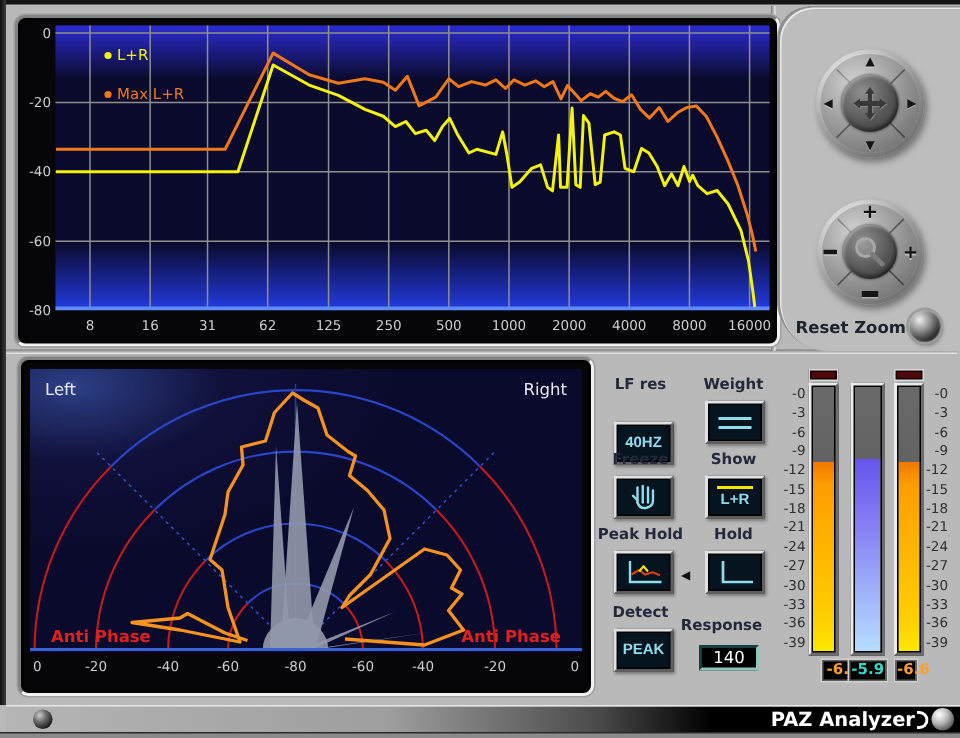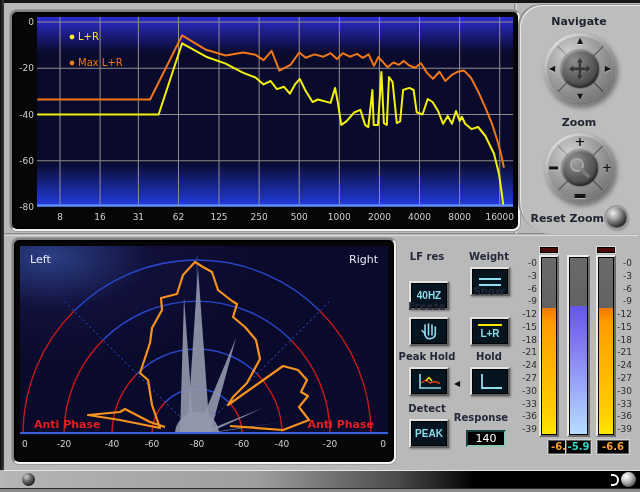--- a/index.html
+++ b/index.html
@@ -158,39 +158,37 @@
         <polyline points="21.3,85.5 134.1,85.5 166.1,21.4 190.1,35.8 209.6,41.5 227.3,38.5 239.5,40.8 247.6,46.2 255.6,36.9 263.4,56.6 274.5,50.8 283.2,38.5 289.8,43.8 298.4,40.4 307.5,42.7 314.6,39.2 321.0,45.0 326.7,39.2 333.9,42.7 341.1,39.9 346.8,43.8 352.6,40.4 358.0,51.9 362.3,43.1 366.3,47.3 371.5,53.1 377.5,48.5 382.9,50.8 387.8,46.9 393.3,51.5 399.0,53.8 405.0,49.2 411.0,58.9 417.0,64.7 423.5,57.7 429.3,67.0 435.5,61.2 441.8,57.7 448.1,56.6 454.8,63.5 462.1,77.4 469.4,93.6 476.0,109.8 481.9,128.3 485.5,142.1 487.9,153.7" fill="none" stroke="#f07818" stroke-width="2" stroke-linejoin="round"></polyline>
         <polyline points="21.3,100.5 142.6,100.5 166.1,29.3 190.1,42.7 209.6,49.6 227.3,58.9 239.5,63.5 247.6,70.4 254.6,67.0 260.9,75.1 268.1,72.8 273.8,79.7 279.0,70.4 283.8,64.9 289.3,76.2 296.6,88.0 301.9,85.5 314.6,88.9 319.1,73.9 321.9,88.9 325.3,110.9 330.4,107.4 338.5,98.2 344.4,95.9 349.1,110.9 352.3,113.2 356.4,76.0 357.7,110.9 362.0,110.9 365.4,58.0 367.9,109.1 370.8,110.9 373.0,63.0 376.6,68.1 380.8,109.1 384.1,107.4 387.1,76.0 393.4,73.9 397.6,76.0 400.7,98.2 406.5,100.5 411.7,85.0 416.6,88.0 422.1,97.0 427.1,109.8 431.7,101.9 436.0,109.8 440.0,97.0 443.7,107.0 445.8,102.8 449.2,109.8 455.4,115.1 462.1,113.0 469.4,122.0 478.0,139.8 483.0,159.9 485.9,180.1 487.2,190.7" fill="none" stroke="#f2f20a" stroke-width="2" stroke-linejoin="round"></polyline>
         <circle cx="56" cy="23" r="2.4" fill="#f2f20a"></circle>
         <text x="62" y="26" font-size="10" fill="#f2f20a">L+R</text>
         <circle cx="56" cy="49" r="2.4" fill="#f07818"></circle>
         <text x="62" y="52" font-size="10" fill="#f07818">Max L+R</text>
       </svg>
     </div>
 
   <div class="side">
-    <div class="side-label" style="top:11px">Navigate</div>
     <div class="pad" style="left:26px;top:29px;width:72px;height:72px">
       <div class="pad-ring">
         <div class="sep a"></div>
         <div class="sep b"></div>
       </div>
       <span class="tri up">▲</span>
       <span class="tri down">▼</span>
       <span class="tri lft">◀</span>
       <span class="tri rgt">▶</span>
       <div class="pad-center">
         <svg width="24" height="24" viewBox="0 0 24 24">
           <path d="M12 1 L15.2 5.5 H13.4 V10.4 H18.5 V8.6 L23 12 L18.5 15.4 V13.6 H13.4 V18.5 H15.2 L12 23 L8.8 18.5 H10.6 V13.6 H5.5 V15.4 L1 12 L5.5 8.6 V10.4 H10.6 V5.5 H8.8 Z" transform="translate(.6,.6)" fill="rgba(255,255,255,.25)"></path>
           <path d="M12 1 L15.2 5.5 H13.4 V10.4 H18.5 V8.6 L23 12 L18.5 15.4 V13.6 H13.4 V18.5 H15.2 L12 23 L8.8 18.5 H10.6 V13.6 H5.5 V15.4 L1 12 L5.5 8.6 V10.4 H10.6 V5.5 H8.8 Z" fill="#383838"></path>
         </svg>
       </div>
     </div>
 
-    <div class="side-label" style="top:112px">Zoom</div>
     <div class="pad" style="left:27px;top:129px;width:70px;height:70px">
       <div class="pad-ring">
         <div class="sep a"></div>
         <div class="sep b"></div>
       </div>
       <span class="glyph top">+</span>
       <span class="glyph rgt">+</span>
       <span class="bar bottom"></span>
       <span class="bar lft"></span>
       <div class="pad-center">
@@ -276,21 +274,21 @@
           <path d="M7 4 V14"></path>
             <path d="M10.5 3 V14"></path>
             <path d="M14 4 V14"></path>
             <path d="M17.3 6 V13"></path>
           <path d="M7 14 Q8.5 18.5 13 17.5 Q17.3 16.5 17.3 13"></path>
           <path d="M4 9.5 L7 12.5"></path>
         </g>
       </svg>
     </button>
 
-    <div class="ctl-label" style="left:62px;top:46px">Show</div>
+    <div class="ctl-label" style="left:62px;top:61px">Show</div>
     <button class="btn" style="left:74px;top:77px">
       <span class="show-line"></span>
       <span>L+R</span>
     </button>
 
     <div class="ctl-label" style="left:0;top:111px">Peak Hold</div>
     <button class="btn" style="left:13px;top:127px">
       <svg width="28" height="20" viewBox="0 0 28 20">
         <path d="M5 2 V16 H26" stroke="#8fdcec" stroke-width="1.6" fill="none"></path>
         <path d="M6 11 L11 8 L15 11 L20 9.5 L25 11.5" stroke="#e04010" stroke-width="1.4" fill="none"></path>
@@ -364,24 +362,25 @@
         </div>
     </div>
     <div class="meter" style="left:74px;width:20px">
       <div class="meter-in">
           <div class="meter-fill fill-orange" id="fill-2" style="top: 49.8px;"></div>
         </div>
     </div>
 
     <div class="readout" style="left: 26px; width: 28px; color: rgb(255, 160, 40);" id="ro-0">-6.8</div>
     <div class="readout" style="left: 44px; width: 25px; color: rgb(53, 216, 200);" id="ro-1">-5.9</div>
-    <div class="readout" style="left: 75px; width: 32px; color: rgb(255, 160, 40);" id="ro-2">-6.6</div>
+    <div class="readout" style="left: 75px; width: 14px; color: rgb(255, 160, 40);" id="ro-2">-6.6</div>
   </div>
 
   <div class="infobar">
     <div class="logo-left"></div>
+    <div class="brand">PAZ Analyzer</div>
     <div class="pill"></div>
     <div class="logo-right"></div>
   </div>
 
   <div class="edge-left"></div>
   <div class="edge-bottom"></div>
 </div>
 
 </body></html>

